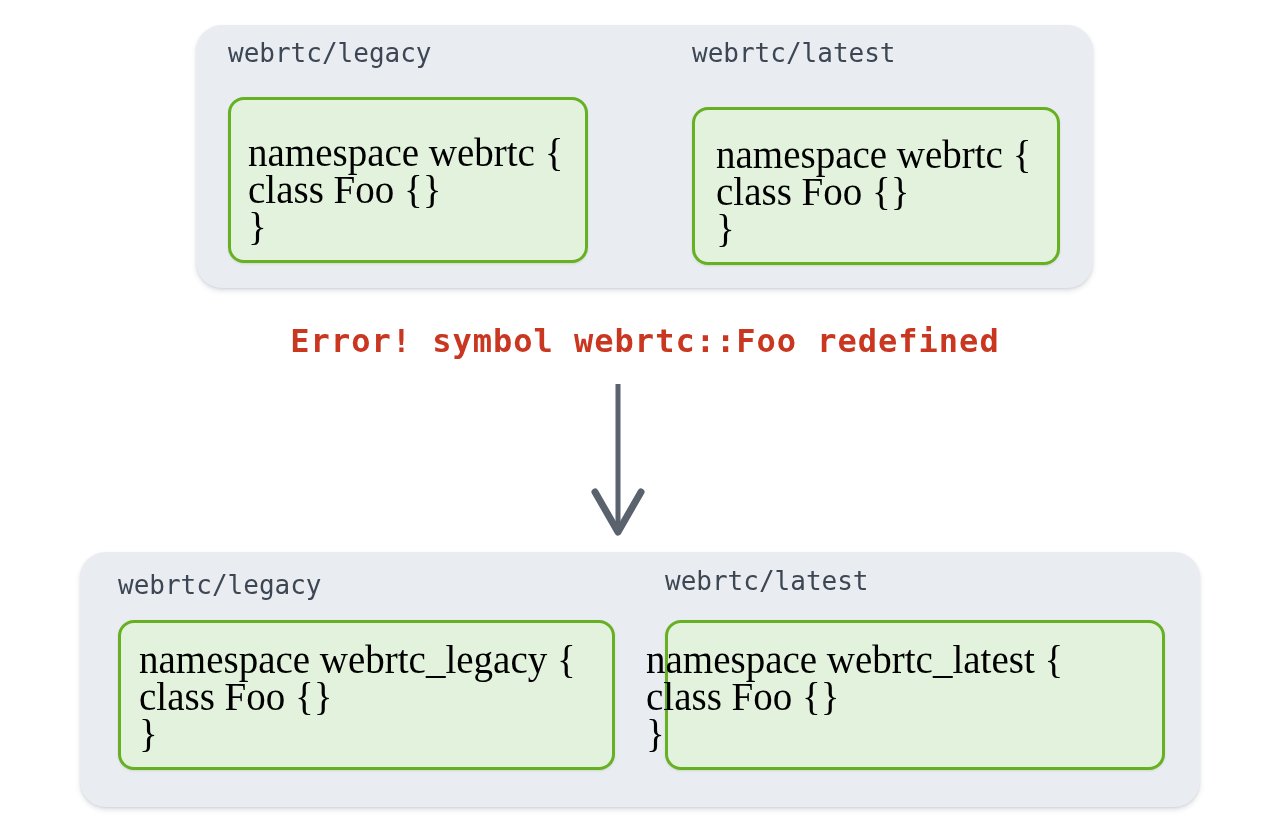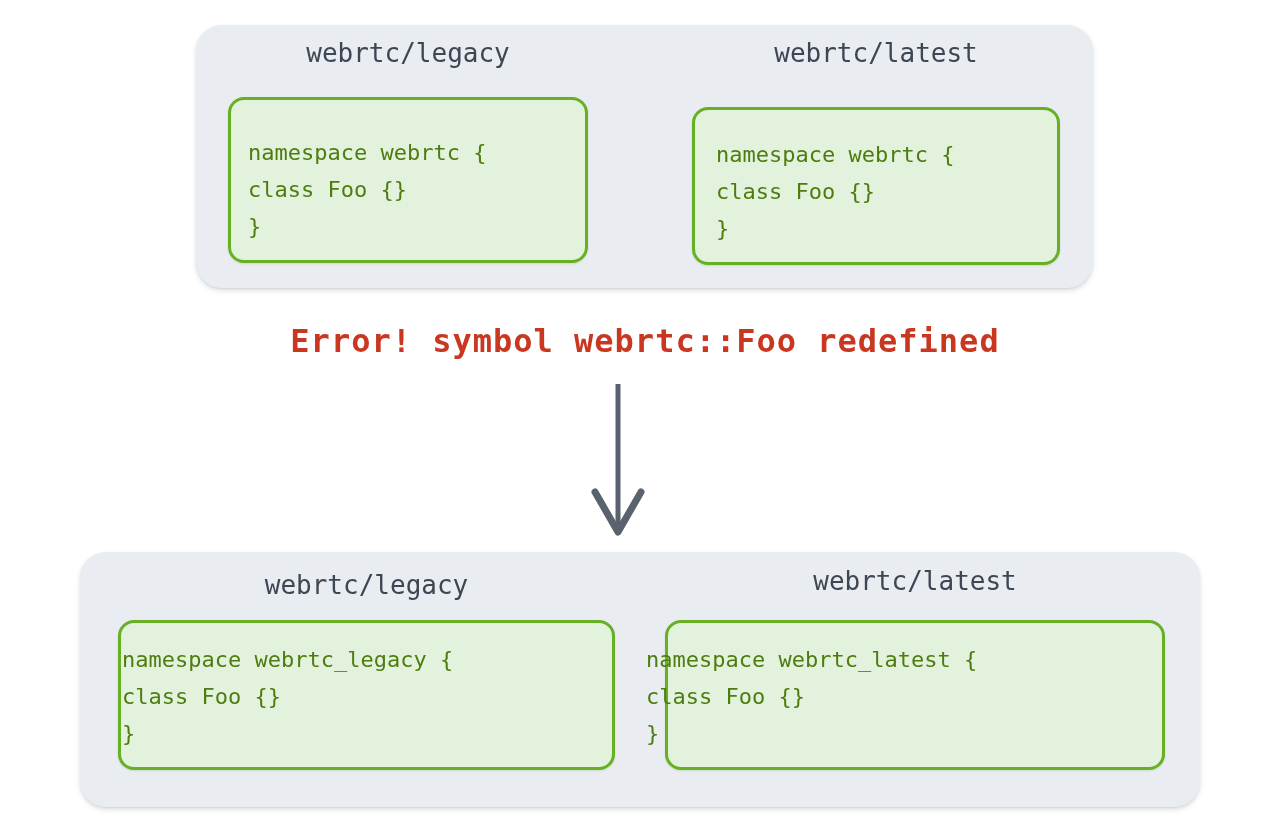--- a/index.html
+++ b/index.html
@@ -46,59 +46,59 @@
   }
 
   
   .column {
     position: absolute;
   }
   .col-header {
     color: #3d4653;
     font-size: 26px;
     line-height: 30px;
-    text-align: center;
     white-space: pre;
     letter-spacing: 0px;
   }
 
   .codebox {
     position: absolute;
     background: #e3f2dc;
     border: 3px solid #67b023;
     border-radius: 16px;
     box-sizing: border-box;
     box-shadow: 0 1px 2px rgba(80, 130, 40, 0.18);
   }
   .code {
     position: absolute;
-    color: #4d7c0f;
-    font-size: 22px;
+    color: #000000;
+    font-size: 39px;
     line-height: 37px;
     white-space: pre;
+    font-family: Liberation Serif, serif;
   }
 
   
   .t-left-header  { left: 228px; top: 38px;  width: 360px; }
   .t-right-header { left: 692px; top: 38px;  width: 368px; }
 
   .t-left-box  { left: 228px; top: 97px;  width: 360px; height: 166px; }
   .t-right-box { left: 692px; top: 107px; width: 368px; height: 158px; }
 
   .t-left-code  { left: 248px; top: 134px; }
   .t-right-code { left: 716px; top: 136px; }
 
   
   .b-left-header  { left: 118px; top: 570px; width: 497px; }
   .b-right-header { left: 665px; top: 566px; width: 500px; }
 
   .b-left-box  { left: 118px; top: 620px; width: 497px; height: 150px; }
   .b-right-box { left: 665px; top: 620px; width: 500px; height: 150px; }
 
-  .b-left-code  { left: 122px; top: 641px; }
+  .b-left-code  { left: 139px; top: 641px; }
   .b-right-code { left: 646px; top: 641px; }
 
   
   .error-text {
     position: absolute;
     left: 0;
     top: 322px;
     width: 1290px;
     text-align: center;
     color: #c93721;

